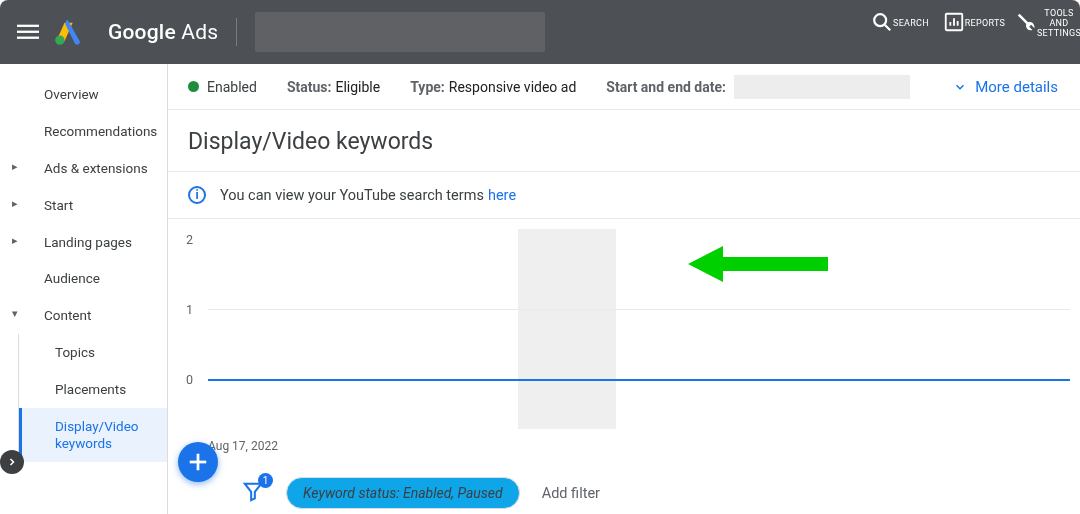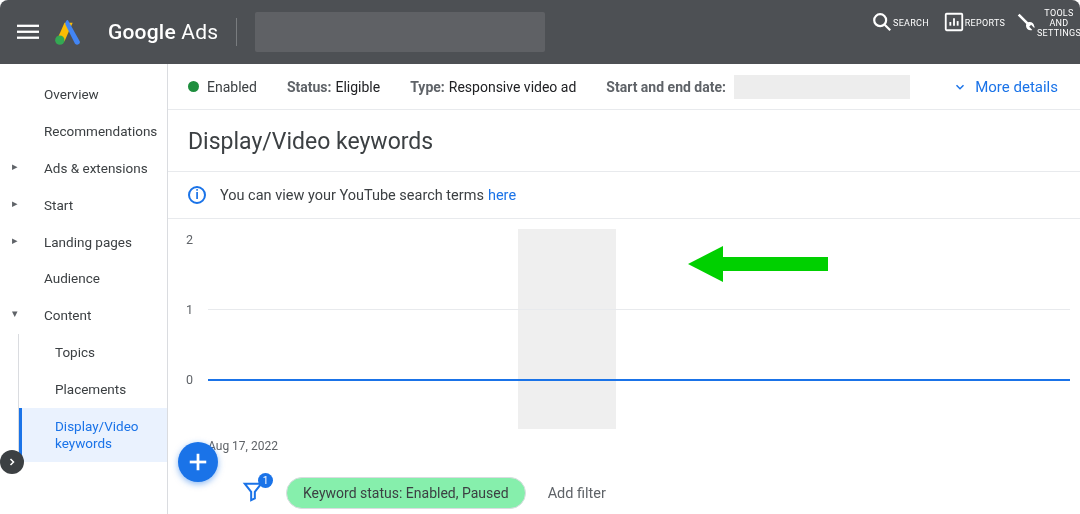--- a/index.html
+++ b/index.html
@@ -45,21 +45,21 @@
   .ax-lbl { position: absolute; left: -22px; font-size: 12.5px; color: #5f6368; transform: translateY(-50%); }
   .gridline { position: absolute; left: 0; right: 0; height: 1px; background: #e8eaed; }
   .baseline { position: absolute; left: 0; right: 0; height: 2px; background: #1a73e8; }
   .chart-shade { position: absolute; top: -10px; bottom: 0; width: 98px; background: #efefef; }
   .xlabel { font-size: 12px; color: #5f6368; margin-left: 40px; margin-top: 10px; }
 
   .fab { position: absolute; left: 178px; bottom: 32px; width: 40px; height: 40px; background: #1a73e8; border-radius: 50%; color: #fff; display: flex; align-items: center; justify-content: center; font-size: 26px; box-shadow: 0 2px 6px rgba(26,115,232,0.5); cursor: pointer; z-index: 20;}
   .filterrow { position: absolute; bottom: 0; left: 0; right:0; display: flex; align-items: center; gap: 22px; padding: 8px 20px 8px 64px; height:42px;}
   .funnel { position: relative; color: #1a73e8; cursor: pointer; margin-left: 10px;}
   .badge { position: absolute; top: -7px; right: -9px; background: #1a73e8; color: #fff; border-radius: 50%; width: 15px; height: 15px; font-size: 10px; display: flex; align-items: center; justify-content: center; }
-  .chip { border: 1px solid #dadce0; border-radius: 18px; padding: 7px 16px; font-size: 14px; color: #3c4043; background: #86efac; cursor: pointer; }
+  .chip { border: 1px solid #dadce0; border-radius: 18px; padding: 7px 16px; font-size: 14px; color: #3c4043; background: #0ea5e9; cursor: pointer; font-style: italic; }
   .add-filter { color: #5f6368; font-size: 14.5px; cursor: pointer; }
 </style>
 </head>
 <body>
 
 <div class="topbar">
   <div class="menu-icon">
     <svg width="22" height="22" viewBox="0 0 24 24" fill="#fff">
         <rect y="4" width="24" height="2.5"></rect>
         <rect y="10.5" width="24" height="2.5"></rect>

